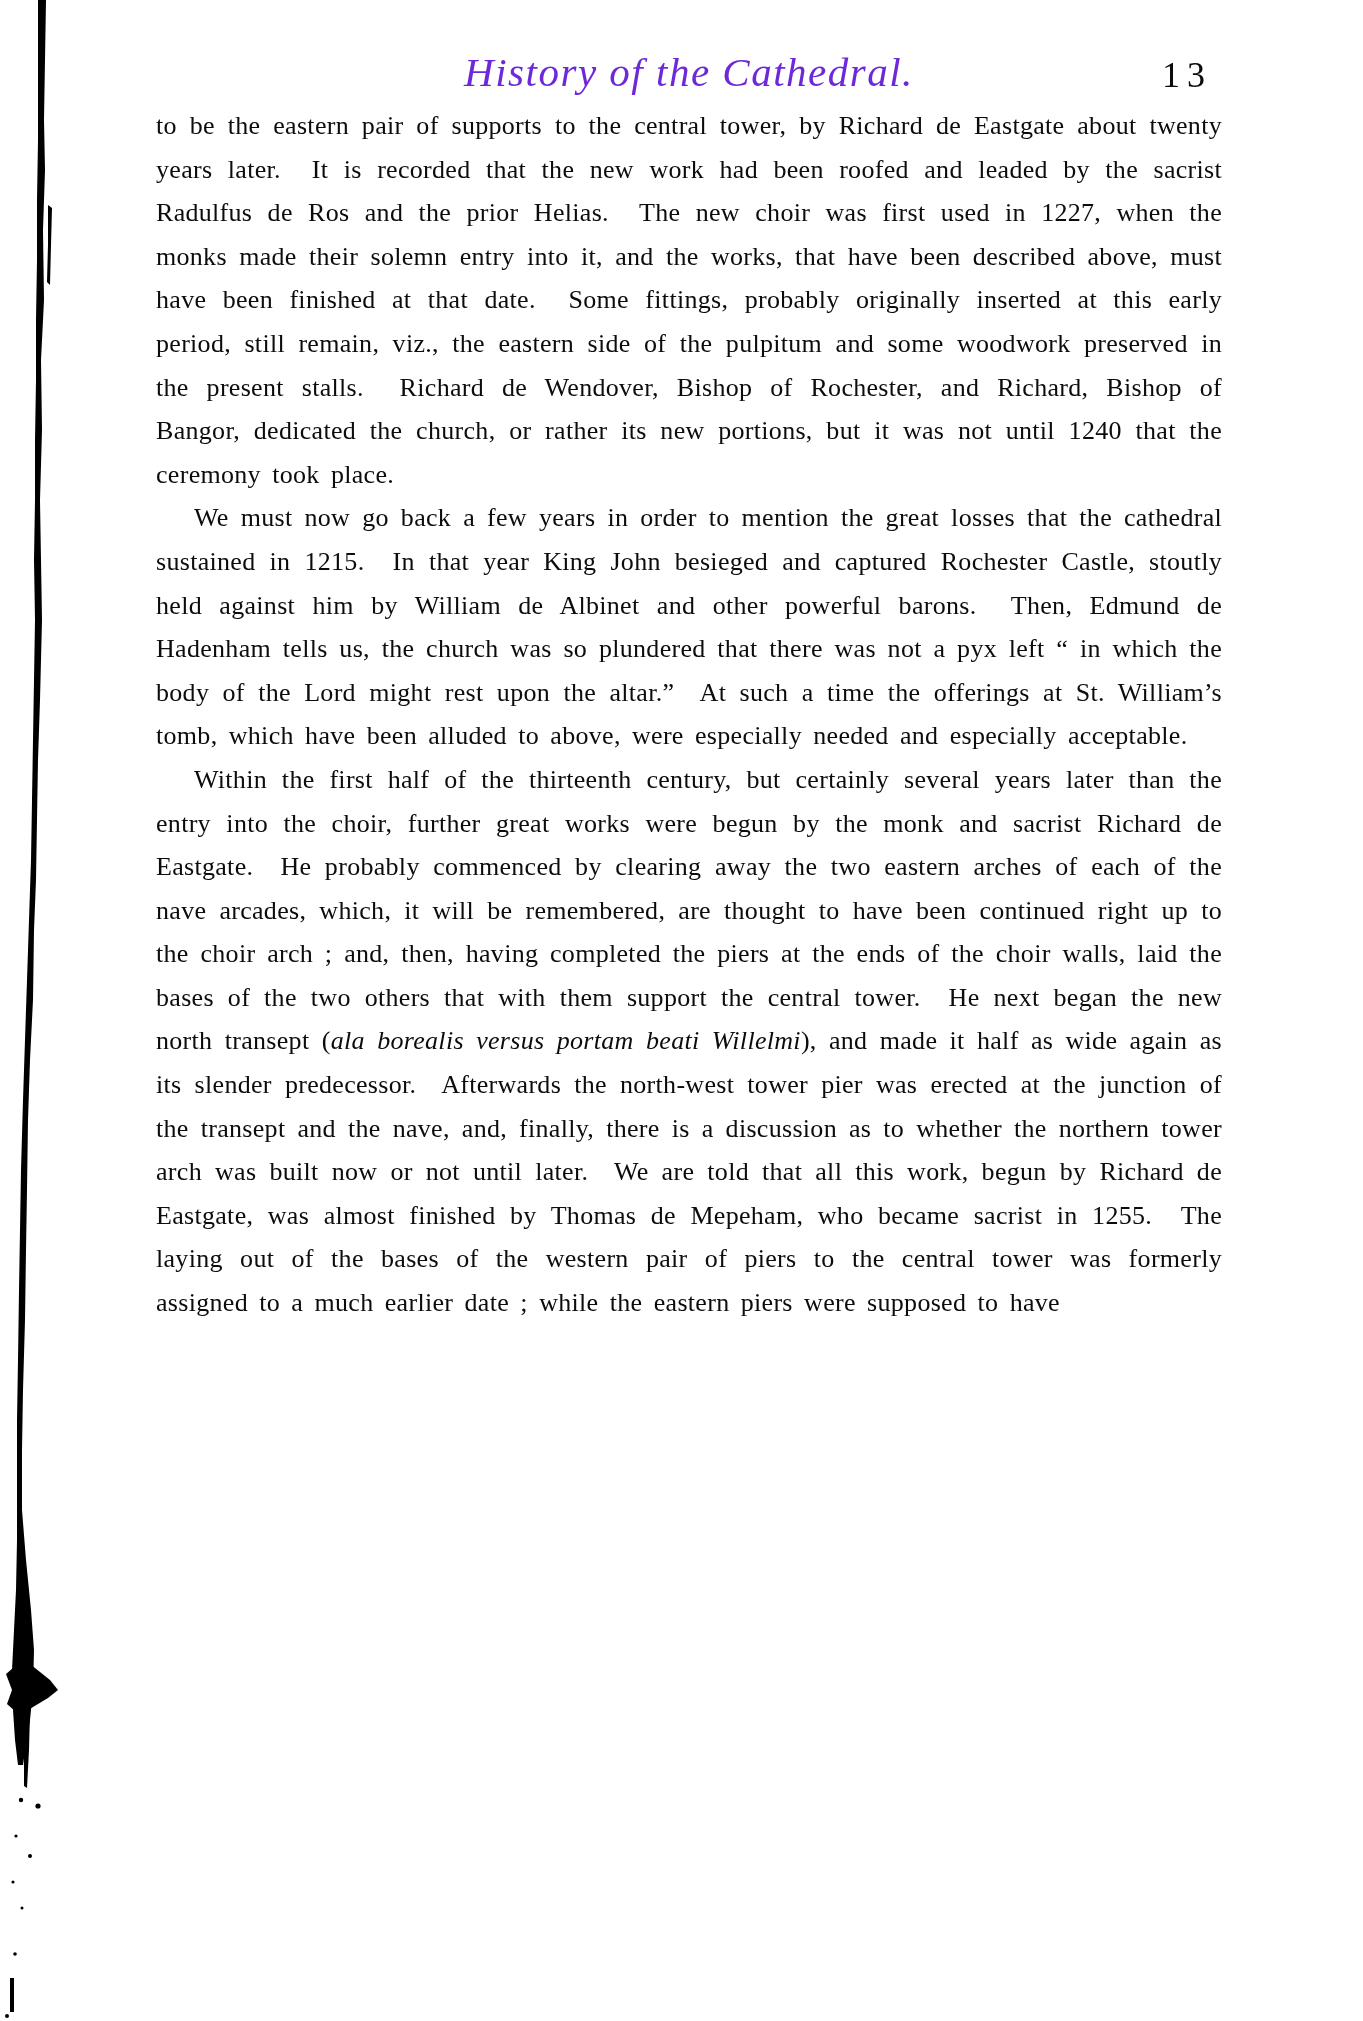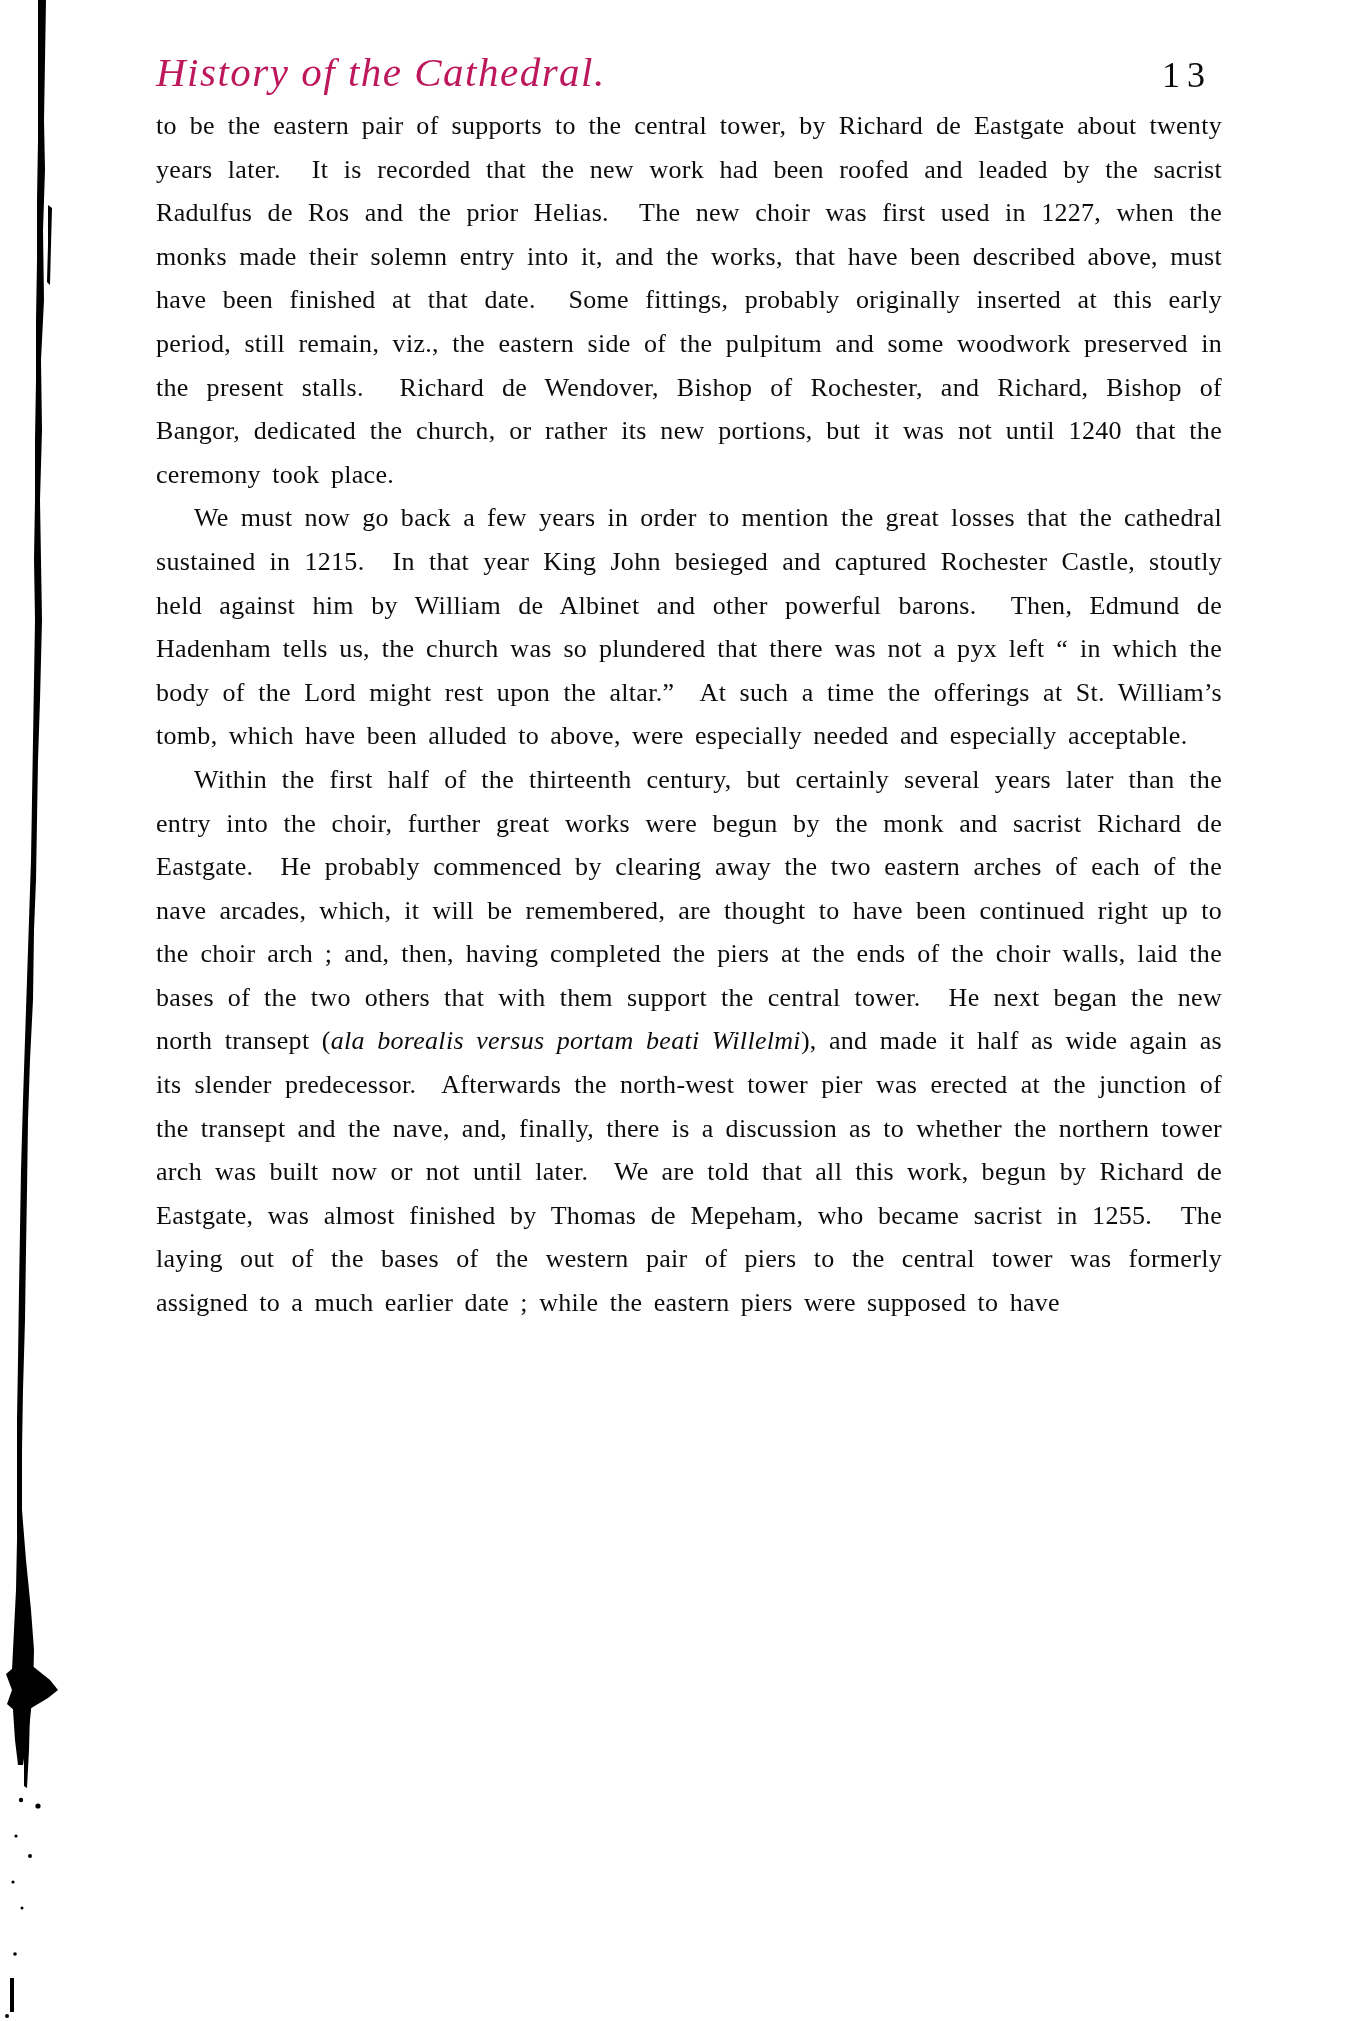--- a/index.html
+++ b/index.html
@@ -26,24 +26,25 @@
   }
   .page-header {
     position: absolute;
     left: 156px;
     top: 48px;
     width: 1066px;
     height: 60px;
   }
   .running-title {
     display: block;
+    text-align: center;
     font-style: italic;
     font-size: 41px;
     letter-spacing: 1.5px;
-    color: #be185d;
+    color: #6d28d9;
   }
   .folio {
     position: absolute;
     right: 10px;
     top: 6px;
     font-size: 36px;
     letter-spacing: 7px;
     color: #0b0b0b;
   }
   .page-body {

